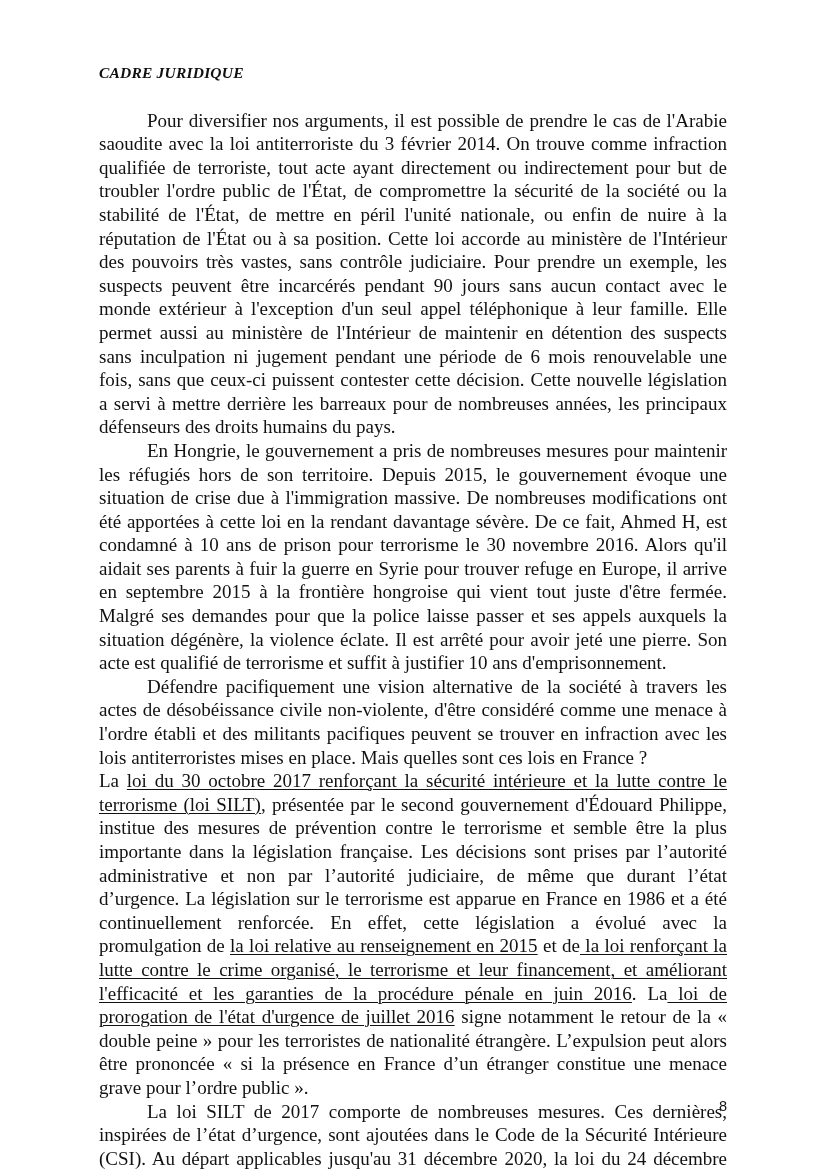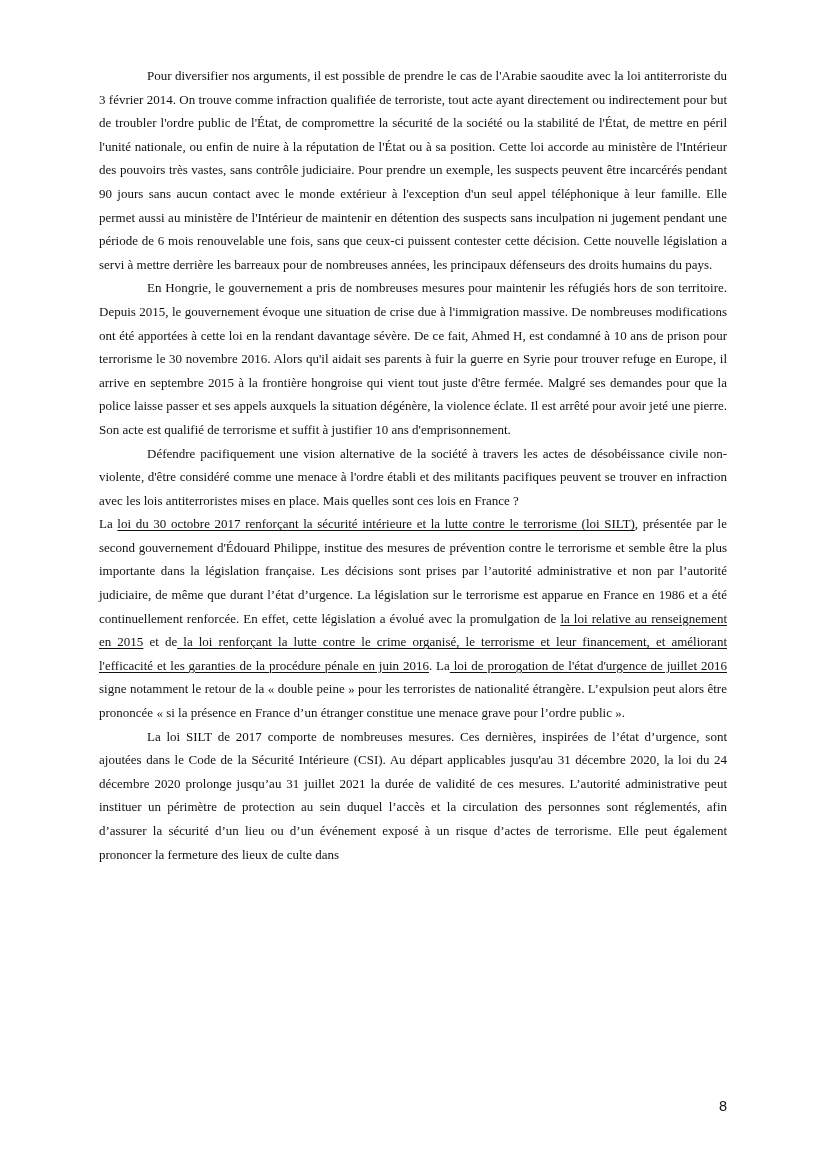--- a/index.html
+++ b/index.html
@@ -37,21 +37,21 @@
     font-size: 15.5px;
     font-weight: bold;
     font-style: italic;
     letter-spacing: 0.2px;
     margin: 0 0 26px 0;
     line-height: 1.2;
     text-align: left;
   }
 
   p.body-par {
-    font-size: 13px;
+    font-size: 19px;
     line-height: 23.6px;
     text-align: justify;
     text-justify: inter-word;
     margin: 0;
     text-indent: 48px;
     hyphens: none;
   }
 
   p.body-par.noindent {
     text-indent: 0;
@@ -76,20 +76,21 @@
     font-size: 14.5px;
     color: #111111;
   }
 </style>
 </head>
 <body>
 
 <div class="page">
   <div class="content">
 
+    <h1 class="section-heading">CADRE JURIDIQUE</h1>
 
     <div id="paragraph-container">
         <p class="body-par"><span>Pour diversifier nos arguments, il est possible de prendre le cas de l'Arabie saoudite avec la loi antiterroriste du 3 février 2014. On trouve comme infraction qualifiée de terroriste, tout acte ayant directement ou indirectement pour but de troubler l'ordre public de l'État, de compromettre la sécurité de la société ou la stabilité de l'État, de mettre en péril l'unité nationale, ou enfin de nuire à la réputation de l'État ou à sa position. Cette loi accorde au ministère de l'Intérieur des pouvoirs très vastes, sans contrôle judiciaire. Pour prendre un exemple, les suspects peuvent être incarcérés pendant 90 jours sans aucun contact avec le monde extérieur à l'exception d'un seul appel téléphonique à leur famille. Elle permet aussi au ministère de l'Intérieur de maintenir en détention des suspects sans inculpation ni jugement pendant une période de 6 mois renouvelable une fois, sans que ceux-ci puissent contester cette décision. Cette nouvelle législation a servi à mettre derrière les barreaux pour de nombreuses années, les principaux défenseurs des droits humains du pays.</span></p>
         <p class="body-par"><span>En Hongrie, le gouvernement a pris de nombreuses mesures pour maintenir les réfugiés hors de son territoire. Depuis 2015, le gouvernement évoque une situation de crise due à l'immigration massive. De nombreuses modifications ont été apportées à cette loi en la rendant davantage sévère. De ce fait, Ahmed H, est condamné à 10 ans de prison pour terrorisme le 30 novembre 2016. Alors qu'il aidait ses parents à fuir la guerre en Syrie pour trouver refuge en Europe, il arrive en septembre 2015 à la frontière hongroise qui vient tout juste d'être fermée. Malgré ses demandes pour que la police laisse passer et ses appels auxquels la situation dégénère, la violence éclate. Il est arrêté pour avoir jeté une pierre. Son acte est qualifié de terrorisme et suffit à justifier 10 ans d'emprisonnement.</span></p>
         <p class="body-par"><span>Défendre pacifiquement une vision alternative de la société à travers les actes de désobéissance civile non-violente, d'être considéré comme une menace à l'ordre établi et des militants pacifiques peuvent se trouver en infraction avec les lois antiterroristes mises en place. Mais quelles sont ces lois en France ?</span></p>
         <p class="body-par noindent"><span>La </span><span class="u">loi du 30 octobre 2017 renforçant la sécurité intérieure et la lutte contre le terrorisme (loi SILT)</span><span>, présentée par le second gouvernement d'Édouard Philippe, institue des mesures de prévention contre le terrorisme et semble être la plus importante dans la législation française. Les décisions sont prises par l’autorité administrative et non par l’autorité judiciaire, de même que durant l’état d’urgence. La législation sur le terrorisme est apparue en France en 1986 et a été continuellement renforcée. En effet, cette législation a évolué avec la promulgation de </span><span class="u">la loi relative au renseignement en 2015</span><span> et de</span><span class="u"> la loi renforçant la lutte contre le crime organisé, le terrorisme et leur financement, et améliorant l'efficacité et les garanties de la procédure pénale en juin 2016</span><span>. La</span><span class="u"> loi de prorogation de l'état d'urgence de juillet 2016</span><span> signe notamment le retour de la </span><span class="it">« double peine »</span><span> pour les terroristes de nationalité étrangère. L’expulsion peut alors être prononcée « </span><span class="it">si la présence en France d’un étranger constitue une menace grave pour l’ordre public »</span><span>.</span></p>
         <p class="body-par"><span>La loi SILT de 2017 comporte de nombreuses mesures. Ces dernières, inspirées de l’état d’urgence, sont ajoutées dans le Code de la Sécurité Intérieure (CSI). Au départ applicables jusqu'au 31 décembre 2020, la loi du 24 décembre 2020 prolonge jusqu’au 31 juillet 2021 la durée de validité de ces mesures. L’autorité administrative peut instituer un périmètre de protection au sein duquel l’accès et la circulation des personnes sont réglementés, afin d’assurer la sécurité d’un lieu ou d’un événement exposé à un risque d’actes de terrorisme. Elle peut également prononcer la fermeture des lieux de culte dans</span></p>
       </div>
 
   </div>

